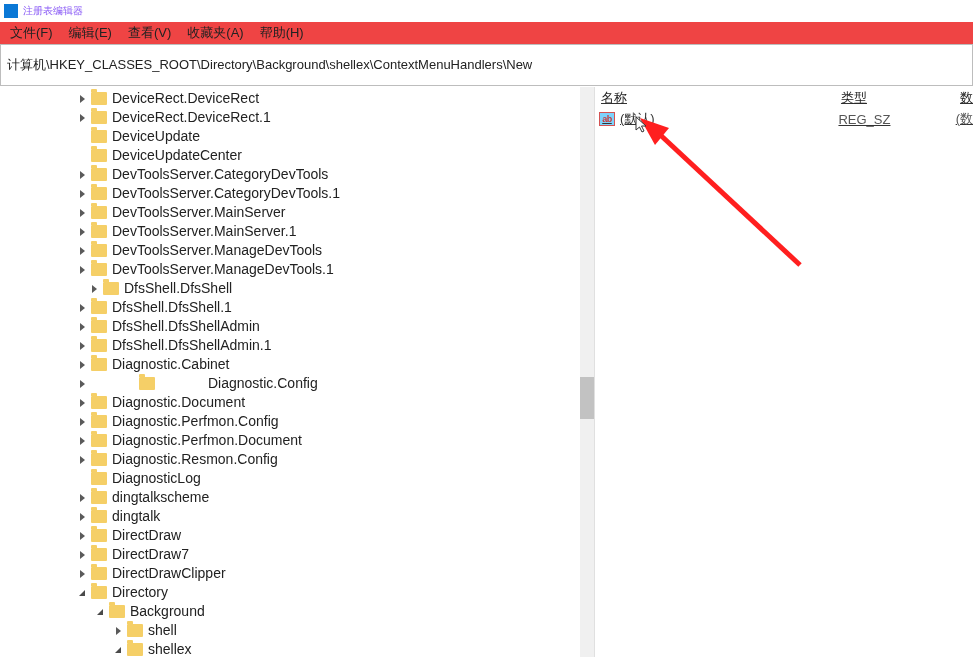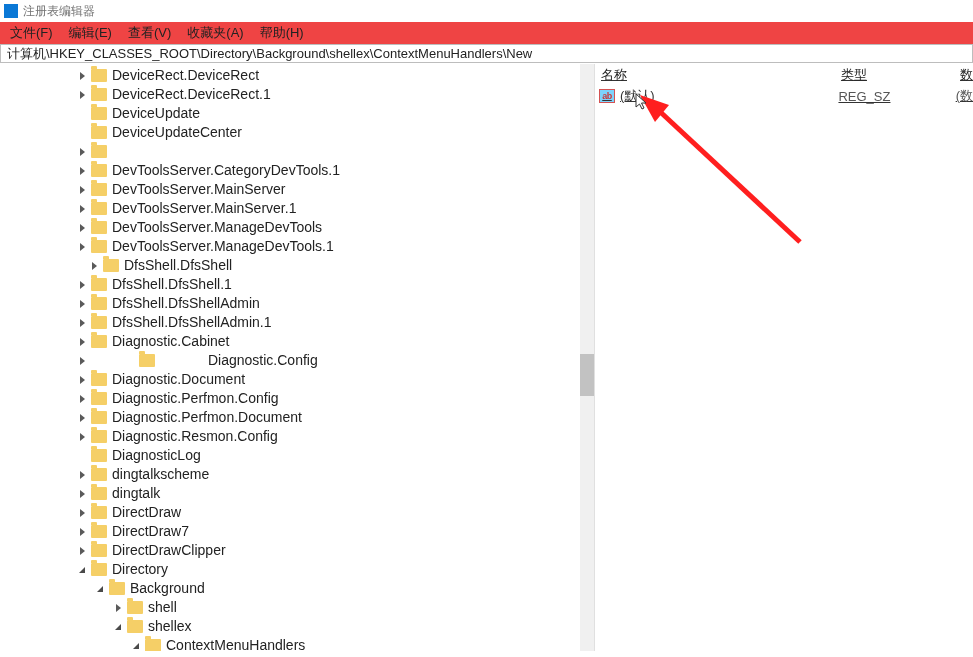--- a/index.html
+++ b/index.html
@@ -21,40 +21,40 @@
     align-items: center;
     padding: 2px 4px;
     background: #fff;
   }
   .app-icon {
     width: 14px; height: 14px;
     background: #0a78d6;
     position: relative;
     margin-right: 5px;
   }
-  .app-title { font-size: 12px; color: #737373; }
+  .app-title { font-size: 10px; color: #8b5cf6; }
 
   
   .menubar {
     height: 22px;
     display: flex;
     align-items: center;
     padding: 0 2px;
     background:#ef4444;
   }
   .menubar span {
     padding: 2px 8px;
     font-size: 13px;
     cursor: default;
     color:#222;
   }
 
   
   .pathbar {
-    height: 19px;
+    height: 42px;
     border: 1px solid #bdbdbd;
     background: #fff;
     display:flex;
     align-items:center;
     padding: 0 6px;
     margin: 0 0 1px 0;
     font-size: 13px;
     color:#222;
   }
 
@@ -228,20 +228,21 @@
           <span>DeviceUpdate</span>
         </div>
         <div class="node" style="padding-left: 36px;">
           <span class="twisty none"></span>
           <span class="folder"></span>
           <span>DeviceUpdateCenter</span>
         </div>
         <div class="node" style="padding-left: 36px;">
           <span class="twisty closed"></span>
           <span class="folder"></span>
+          <span>DevToolsServer.CategoryDevTools</span>
         </div>
         <div class="node" style="padding-left: 36px;">
           <span class="twisty closed"></span>
           <span class="folder"></span>
           <span>DevToolsServer.CategoryDevTools.1</span>
         </div>
         <div class="node" style="padding-left: 36px;">
           <span class="twisty closed"></span>
           <span class="folder"></span>
           <span>DevToolsServer.MainServer</span>

